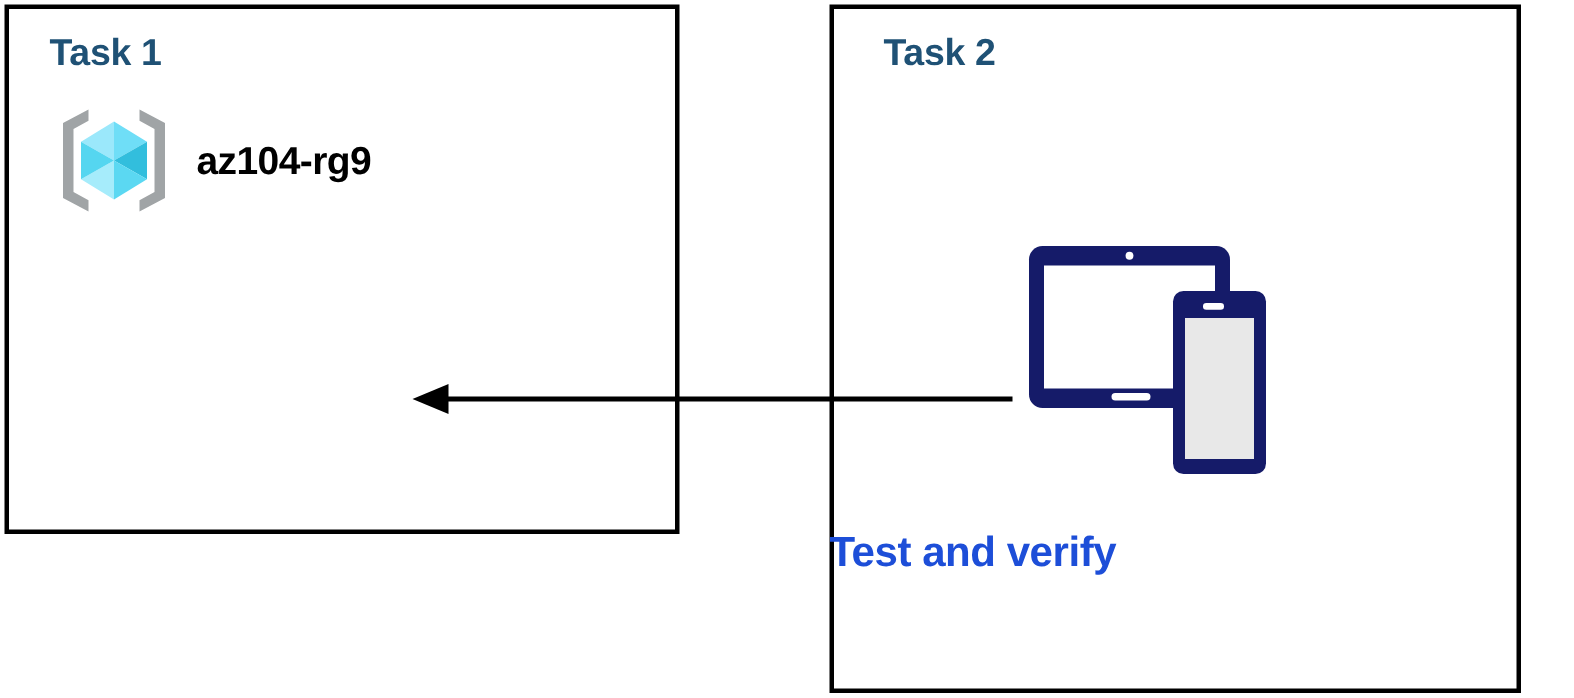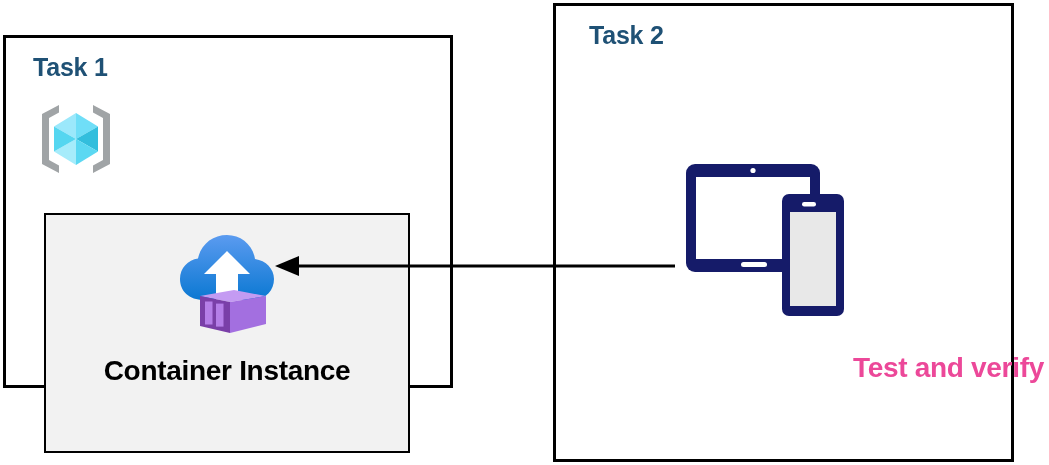--- a/index.html
+++ b/index.html
@@ -23,21 +23,20 @@
     position: absolute;
     border: 3px solid #000000;
     background: #ffffff;
     box-sizing: border-box;
   }
   #panel-task1 {
     left: 3px;
     top: 3px;
     width: 450px;
     height: 353px;
-    margin-top: 32px;
   }
   #panel-task2 {
     left: 553px;
     top: 3px;
     width: 461px;
     height: 459px;
   }
 
   .task-title {
     position: absolute;
@@ -108,24 +107,24 @@
     top: 162px;
     width: 180px;
     height: 176px;
     display: block;
   }
   #verify-label {
     position: absolute;
     left: 553px;
     width: 491px;
     top: 352px;
-    text-align: right;
+    text-align: left;
     font-size: 28px;
     font-weight: bold;
-    color: #ec4899;
+    color: #1d4ed8;
     letter-spacing: -0.3px;
     white-space: nowrap;
   }
 
   
   #arrow {
     position: absolute;
     left: 275px;
     top: 250px;
     width: 400px;
@@ -158,54 +157,23 @@
 
           <path d="M61 26.5 L61 51.5 L39 39 Z" fill="#32BEDD"></path>
 
           <path d="M61 51.5 L39 65 L39 39 Z" fill="#5BD8F2"></path>
 
           <path d="M39 65 L17 51.5 L39 39 Z" fill="#A6ECFB"></path>
 
           <path d="M17 51.5 L17 26.5 L39 39 Z" fill="#55D6F0"></path>
         </svg>
       </span>
+      <span id="rg-label">az104-rg9</span>
     </div>
 
-    <div id="container-box">
-      <span>
-        <svg id="aci-icon" viewBox="0 0 98 104" xmlns="http://www.w3.org/2000/svg">
-          <defs>
-            <linearGradient id="cloudGrad" x1="0" y1="0" x2="0" y2="1">
-              <stop offset="0%" stop-color="#5B9BF0"></stop>
-              <stop offset="100%" stop-color="#0B78D2"></stop>
-            </linearGradient>
-          </defs>
-
-          <path d="M26 68
-                   C11 68 2 59 2 47
-                   C2 36 10 28 20 26.5
-                   C23 12 35 3 49 3
-                   C63 3 75 13 77 27
-                   C88 28.5 96 37 96 47
-                   C96 59 87 68 73 68 Z" fill="url(#cloudGrad)"></path>
-
-          <path d="M49 19 L72 42 L60 42 L60 72 L38 72 L38 42 L26 42 Z" fill="#FFFFFF"></path>
-
-          <path d="M22 64 L56 58 L88 64 L52 70 Z" fill="#C49BF2"></path>
-
-          <path d="M88 64 L88 92 L52 101 L52 70 Z" fill="#A36FE0"></path>
-
-          <path d="M22 64 L52 70 L52 101 L22 94 Z" fill="#7A3FA8"></path>
-
-          <rect x="27" y="69.5" width="7.5" height="23" fill="#B57EE8"></rect>
-          <rect x="38" y="71.6" width="7.5" height="23" fill="#B57EE8"></rect>
-        </svg>
-      </span>
-      <div id="aci-label">Container Instance</div>
-    </div>
   </div>
 
   
   <div class="panel" id="panel-task2">
     <div class="task-title" id="task2-title">Task 2</div>
   </div>
 
   <span>
     <svg id="devices-icon" viewBox="0 0 180 176" xmlns="http://www.w3.org/2000/svg">
 

